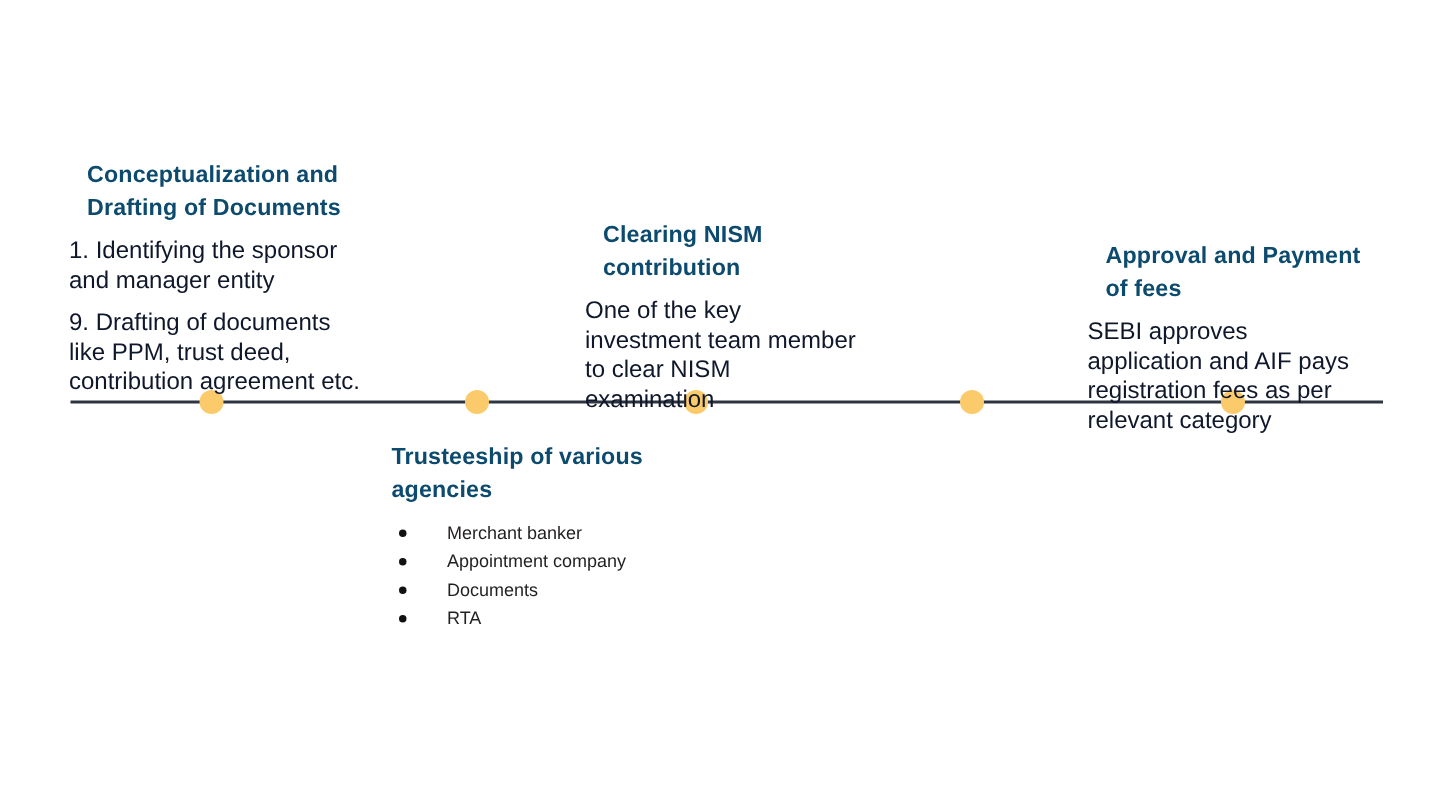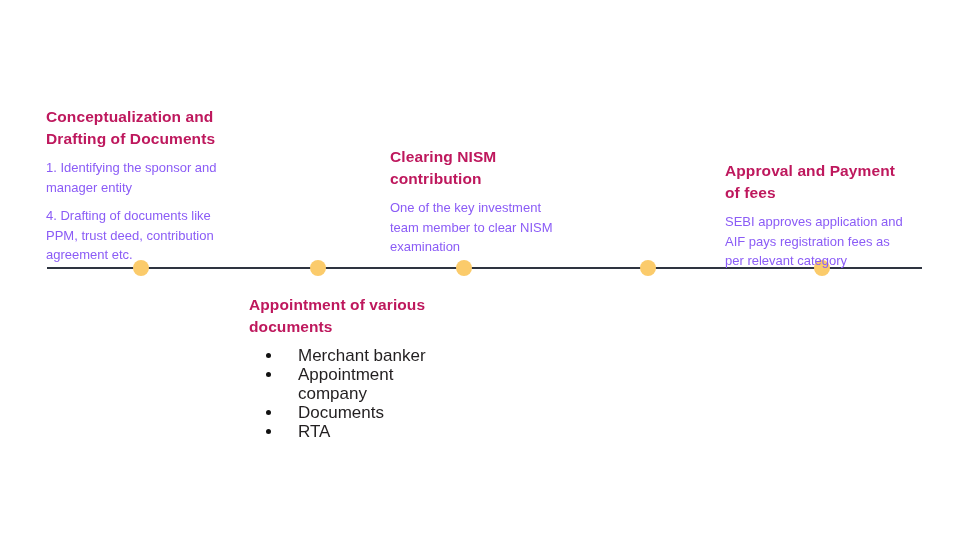--- a/index.html
+++ b/index.html
@@ -36,45 +36,45 @@
     background: #fbcb6b;
     top: 260px;
     margin-left: -8px;
   }
 
   
   .step {
     position: absolute;
   }
   .step-title {
-    color: #be185d;
+    color: #0c4a6e;
     font-size: 15.5px;
     font-weight: bold;
     line-height: 22px;
     letter-spacing: 0.1px;
-    margin: 0 0 8px 0;
+    margin: 0 0 8px 12px;
   }
   .step-para {
-    color: #8b5cf6;
-    font-size: 13px;
+    color: #0f172a;
+    font-size: 16px;
     line-height: 19.5px;
     margin: 0 0 9px 0;
   }
   .step-para:last-child { margin-bottom: 0; }
 
   
   .bullet-list {
     list-style: none;
     margin: 4px 0 0 0;
     padding: 0;
   }
   .bullet-list li {
     position: relative;
     color: #221f20;
-    font-size: 17px;
+    font-size: 12px;
     line-height: 19px;
     padding-left: 49px;
     margin-bottom: 0px;
   }
   .bullet-dot {
     position: absolute;
     left: 17px;
     top: 7px;
     width: 5px;
     height: 5px;
@@ -91,25 +91,25 @@
 
   <div class="node" style="left:141px;"></div>
   <div class="node" style="left:318px;"></div>
   <div class="node" style="left:464px;"></div>
   <div class="node" style="left:648px;"></div>
   <div class="node" style="left:822px;"></div>
 
   <div class="step" style="left:46px; top:106px; width:198px;">
     <div class="step-title">Conceptualization and Drafting of Documents</div>
     <p class="step-para">1. Identifying the sponsor and manager entity</p>
-    <p class="step-para">4. Drafting of documents like PPM, trust deed, contribution agreement etc.</p>
+    <p class="step-para">9. Drafting of documents like PPM, trust deed, contribution agreement etc.</p>
   </div>
 
   <div class="step" style="left:249px; top:294px; width:210px;">
-    <div class="step-title">Appointment of various documents</div>
+    <div class="step-title">Trusteeship of various agencies</div>
     <ul class="bullet-list">
       <li>
         <span class="bullet-dot"></span>
         <span>Merchant banker</span>
       </li>
       <li>
         <span class="bullet-dot"></span>
         <span>Appointment company</span>
       </li>
       <li>

